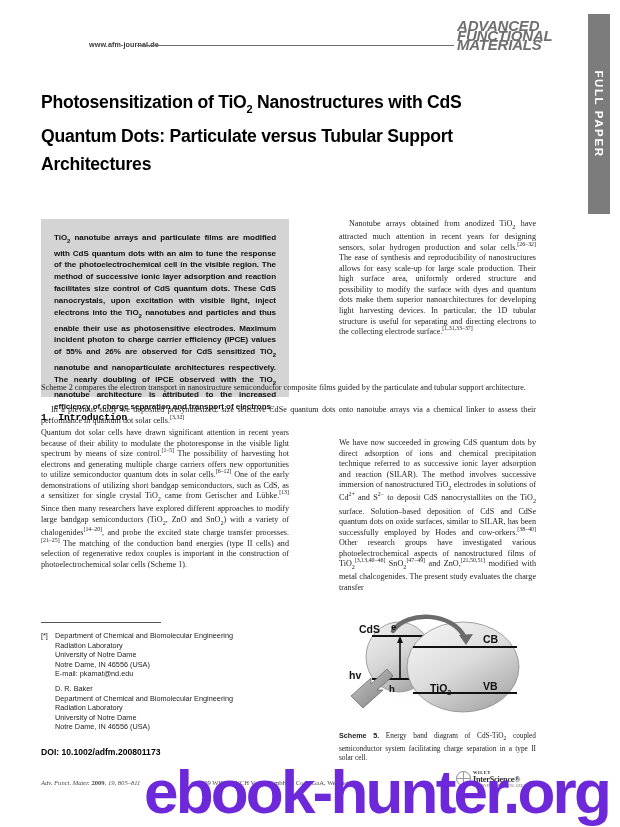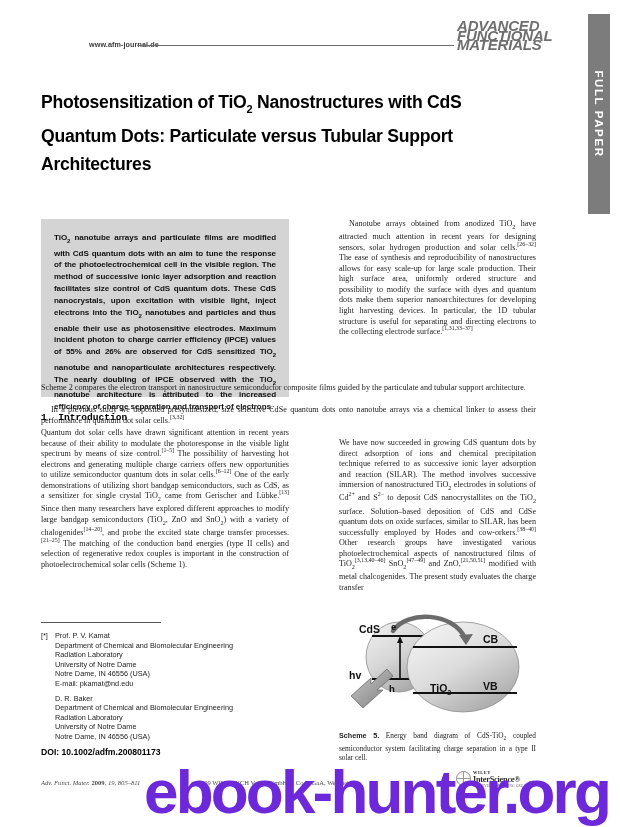--- a/index.html
+++ b/index.html
@@ -395,21 +395,20 @@
   <h2 class="section-head">1. Introduction</h2>
 
   <div class="col col-left-body">
     <p><span>Quantum dot solar cells have drawn significant attention in recent years because of their ability to modulate the photoresponse in the visible light spectrum by means of size control.</span><sup>[1–5]</sup><span> The possibility of harvesting hot electrons and generating multiple charge carriers offers new opportunities to utilize semiconductor quantum dots in solar cells.</span><sup>[6–12]</sup><span> One of the early demonstrations of utilizing short bandgap semiconductors, such as CdS, as a sensitizer for single crystal TiO</span><sub>2</sub><span> came from Gerischer and Lübke.</span><sup>[13]</sup><span> Since then many researchers have explored different approaches to modify large bandgap semiconductors (TiO</span><sub>2</sub><span>, ZnO and SnO</span><sub>2</sub><span>) with a variety of chalogenides</span><sup>[14–20]</sup><span>, and probe the excited state charge transfer processes.</span><sup>[21–25]</sup><span> The matching of the conduction band energies (type II cells) and selection of regenerative redox couples is important in the construction of photoelectrochemical solar cells (Scheme 1).</span></p>
   </div>
 
   <div class="footnote-rule"></div>
   <div class="footnote">
     <span class="marker">[*]</span>
     <div class="fn-block">
-      <div>Prof. P. V. Kamat</div>
       <div>Department of Chemical and Biomolecular Engineering</div>
       <div>Radiation Laboratory</div>
       <div>University of Notre Dame</div>
       <div>Notre Dame, IN 46556 (USA)</div>
       <div>E-mail: pkamat@nd.edu</div>
       <div class="fn-gap"></div>
       <div>D. R. Baker</div>
       <div>Department of Chemical and Biomolecular Engineering</div>
       <div>Radiation Laboratory</div>
       <div>University of Notre Dame</div>

